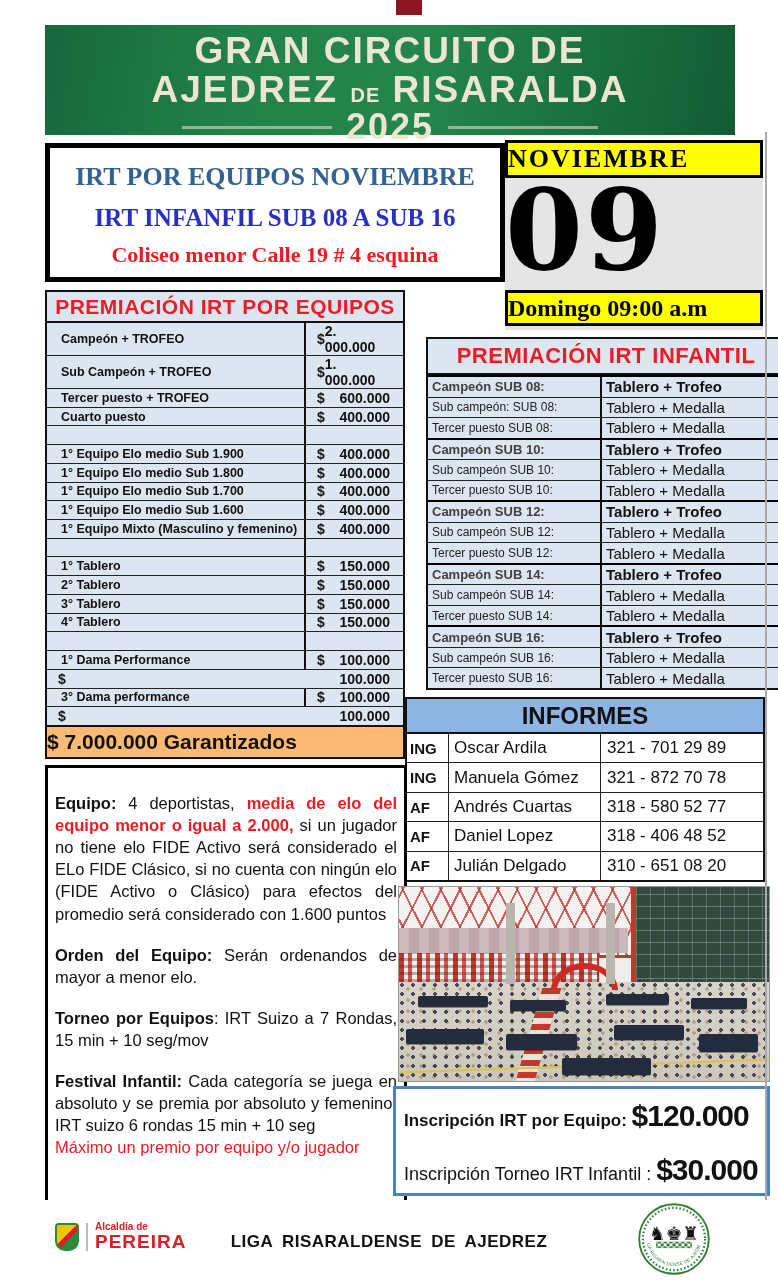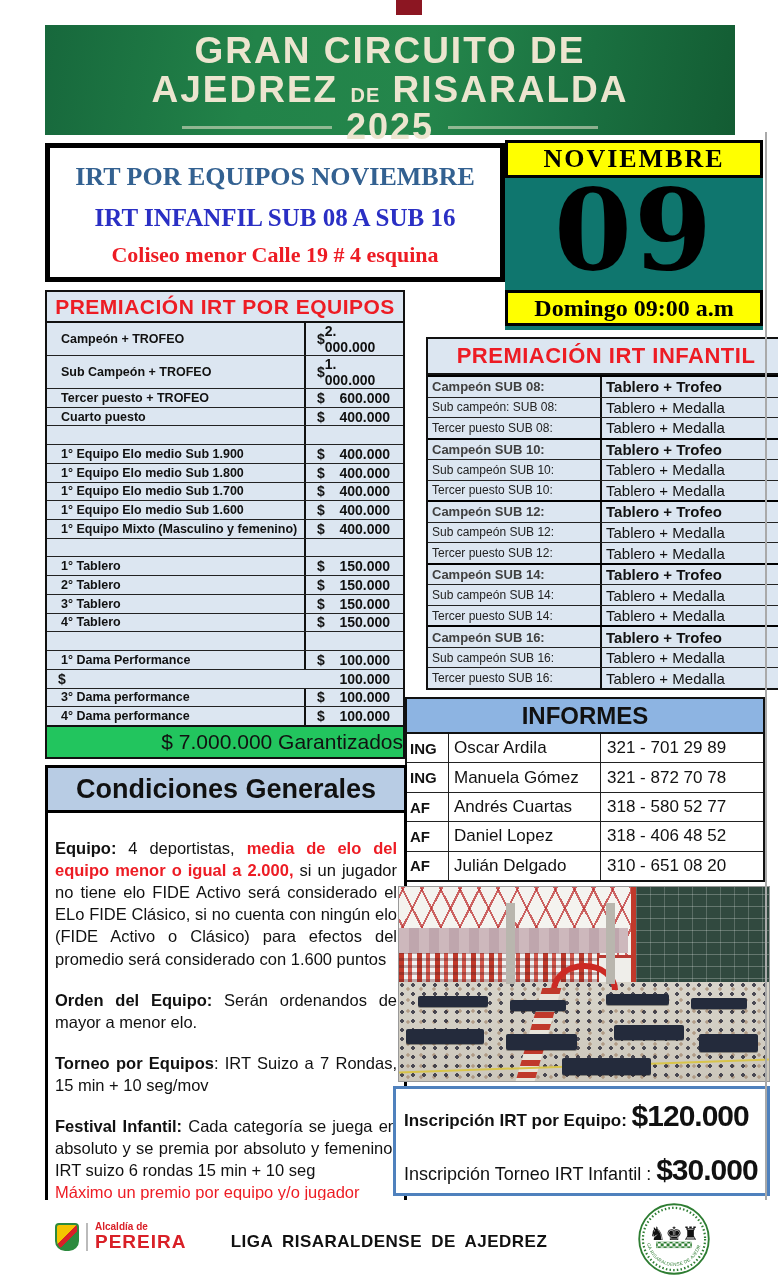--- a/index.html
+++ b/index.html
@@ -21,22 +21,22 @@
   .banner .rule{display:inline-block;width:150px;height:3px;background:rgba(236,229,207,.55);}
 
   
   .event-box{position:absolute;left:45px;top:143px;width:450px;height:129px;background:#fff;
              border:5px solid #000;text-align:center;font-family:"Liberation Serif",serif;}
   .event-box .t1{margin-top:14px;font-size:26px;font-weight:bold;color:var(--c-blue_dark,#336191);}
   .event-box .t2{margin-top:12px;font-size:25px;font-weight:bold;color:var(--c-blue_bright,#2a2fc4);}
   .event-box .venue{margin-top:10px;font-size:22px;font-weight:bold;color:var(--c-red,#ed1c24);}
 
   
-  .date-box{position:absolute;left:505px;top:140px;width:258px;height:190px;background:#0f766e;
-            font-family:"Liberation Serif",serif;text-align:center;}
+  .date-box{position:absolute;left:505px;top:140px;width:258px;height:190px;background:#e5e5e5;
+            font-family:"Liberation Serif",serif;}
   .date-box .month{height:32px;background:var(--c-yellow,#ff0);border:3px solid #000;
                    font-size:26px;font-weight:bold;letter-spacing:2px;line-height:32px;color:#000;}
   .date-box .day{height:112px;font-family:"DejaVu Serif",serif;font-weight:bold;font-size:112px;
                  line-height:104px;color:#000;letter-spacing:2px;}
   .date-box .sched{height:30px;background:var(--c-yellow,#ff0);border:3px solid #000;
                    font-size:24px;font-weight:bold;line-height:30px;color:#000;}
 
   
   .ptable{position:absolute;background:var(--c-cell_blue,#dce6f1);border:2px solid #111;
           display:flex;flex-direction:column;}
@@ -46,22 +46,22 @@
   .prow{display:flex;flex:1;align-items:stretch;}
   .prow + .prow{border-top:1.5px solid #222;}
 
   
   .equipos{left:45px;top:290px;width:356px;height:465px;}
   .equipos .ptitle{font-size:21px;height:29px;line-height:29px;letter-spacing:.5px;}
   .equipos .lbl{flex:0 0 243px;border-right:2px solid #111;display:flex;align-items:center;
                 padding-left:14px;font-size:12.5px;font-weight:bold;}
   .equipos .val{flex:1;display:flex;align-items:center;justify-content:space-between;
                 padding:0 13px 0 11px;font-size:14px;font-weight:bold;}
-  .pfoot{height:30px;line-height:30px;text-align:right;font-size:21px;font-weight:normal;
-         border-top:2px solid #111;background:#22c55e;}
+  .pfoot{height:30px;line-height:30px;text-align:left;font-size:21px;font-weight:bold;
+         border-top:2px solid #111;background:#fdba74;}
 
   
   .infantil{left:426px;top:337px;width:356px;height:349px;}
   .infantil .ptitle{font-size:22px;height:34px;line-height:34px;letter-spacing:.5px;}
   .infantil .lbl{flex:0 0 168px;border-right:2px solid #111;display:flex;align-items:center;
                  padding-left:4px;font-size:12px;color:#222;}
   .infantil .prize{flex:1;display:flex;align-items:center;padding-left:4px;font-size:15px;}
   .infantil .bold-row{font-weight:bold;}
   .infantil .bold-row.prow{border-top:2px solid #000;}
   .infantil .bold-row .lbl{font-size:13px;color:#404040;}
@@ -331,21 +331,20 @@
 
         <div class="prow">
           <div class="lbl">3° Dama  performance</div>
           <div class="val">
             <span class="cur">$</span>
             <span class="amt">100.000</span>
           </div>
         </div>
 
         <div class="prow">
-          <div class="lbl">4° Dama  performance</div>
           <div class="val">
             <span class="cur">$</span>
             <span class="amt">100.000</span>
           </div>
         </div>
       </div>
     <div class="pfoot">$ 7.000.000 Garantizados</div>
   </section>
 
   <section class="ptable infantil">
@@ -459,21 +458,20 @@
 
         <div class="irow">
           <div class="role">AF</div>
           <div class="name">Julián Delgado</div>
           <div class="phone">310 - 651 08 20</div>
         </div>
       </div>
   </section>
 
   <section class="cond">
-    <div class="ctitle">Condiciones Generales</div>
     <div class="cbody">
       <p><span class="b">Equipo:</span><span> 4 deportistas, </span><span class="red">media de elo del equipo menor o igual a 2.000,</span><span> si un jugador no tiene elo FIDE Activo será considerado el ELo FIDE Clásico, si no cuenta con ningún elo (FIDE Activo o Clásico) para efectos del promedio será considerado con 1.600 puntos</span></p>
       <p><span class="b">Orden del Equipo:</span><span> Serán ordenandos de mayor a menor elo.</span></p>
       <p><span class="b">Torneo por Equipos</span><span>: IRT Suizo a 7 Rondas,  15 min + 10 seg/mov</span></p>
       <p><span class="b">Festival Infantil:</span><span>  Cada categoría se juega en absoluto y se premia por absoluto y femenino, IRT suizo 6 rondas 15 min + 10 seg</span><span class="redline">Máximo un premio por equipo y/o jugador</span></p>
     </div>
   </section>
 
   <figure class="photo">
     <div class="ph-roof"></div>

